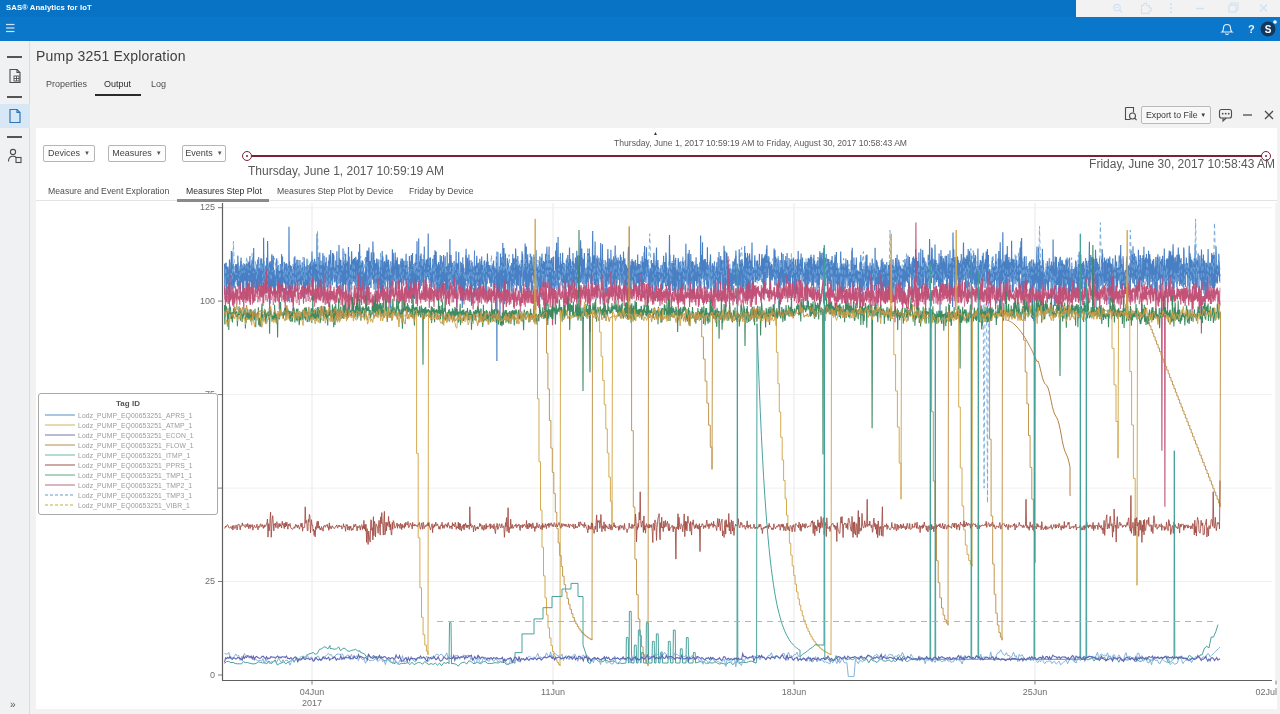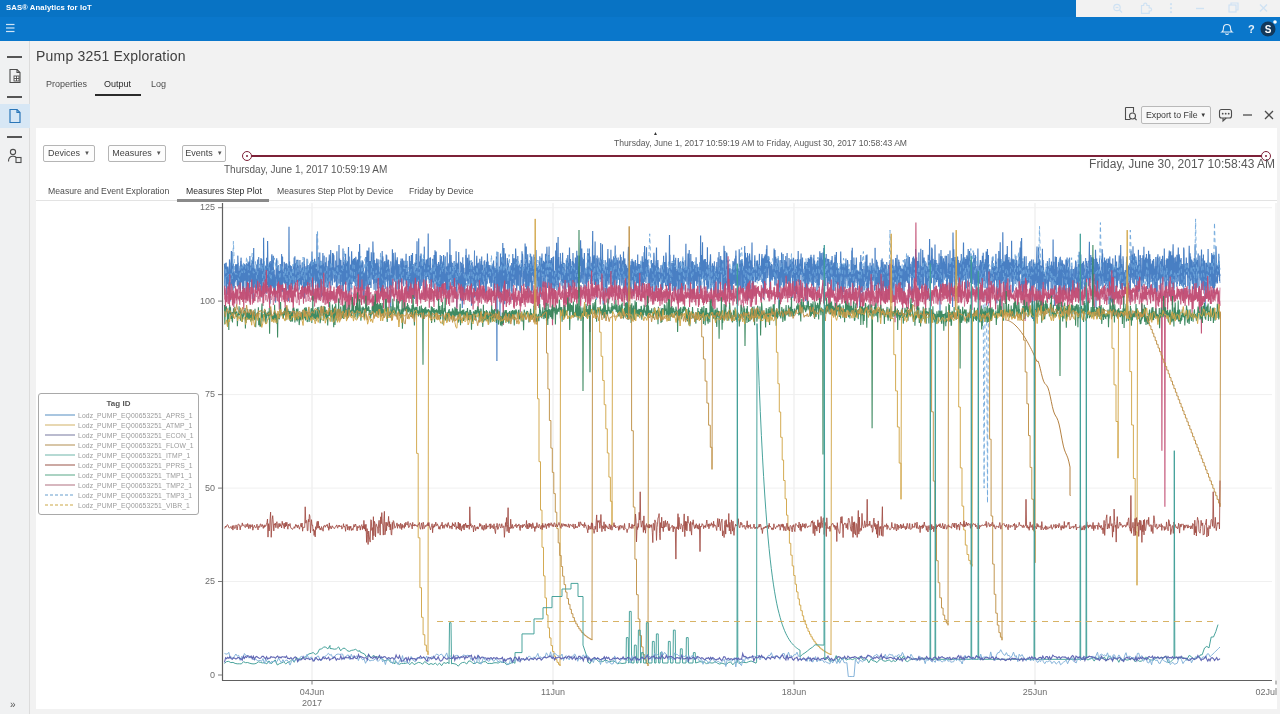--- a/index.html
+++ b/index.html
@@ -15,28 +15,28 @@
 .tab { position:absolute; top:79px; font-size:9px; color:#4d4d4d; }
 #tabline { position:absolute; left:95px; top:93.5px; width:46px; height:2.5px; background:#2b2b2b; }
 #panel { position:absolute; left:36px; top:128px; width:1241px; height:581px; background:#ffffff; }
 .fbtn { position:absolute; top:145px; height:17px; border:1px solid #b5b5b5; border-radius:2px; background:#fdfdfd; font-size:9px; color:#444; text-align:center; line-height:15px; }
 .fbtn .car { font-size:6px; vertical-align:1px; color:#555; margin-left:4px; }
 #rangetext { position:absolute; left:614px; top:138px; font-size:8.6px; color:#595959; }
 #rangecaret { position:absolute; left:653px; top:130px; font-size:5px; color:#333; }
 #sliderline { position:absolute; left:251px; top:155px; width:1012px; height:2px; background:#7d2138; }
 .shandle { position:absolute; top:151px; width:10px; height:10px; border:1.5px solid #7d2138; border-radius:50%; background:#fff; }
 .shandle::after { content:""; position:absolute; left:2.5px; top:2.5px; width:2.5px; height:2.5px; border-radius:50%; background:#7d2138; }
-#ldate { position:absolute; left:224px; top:164px; font-size:10px; color:#595959; }
+#ldate { position:absolute; left:248px; top:164px; font-size:12px; color:#595959; }
 #rdate { position:absolute; right:5px; top:146px; font-size:12px; color:#595959;margin-top:11px; }
 .stab { position:absolute; top:186px; font-size:8.7px; color:#4d4d4d; }
 #stabsep { position:absolute; left:36px; top:200px; width:1241px; height:1px; background:#e3e3e3; }
 #stabline { position:absolute; left:177px; top:199px; width:92px; height:3px; background:#8a8a8a; }
 #chartwrap { position:absolute; left:36px; top:203px; width:1241px; height:506px; }
 .axlab { font-family:"Liberation Sans",sans-serif; font-size:9px; fill:#6e6e6e; }
-#legend { position:absolute; left:38px; top:393px; width:161px; height:122px; background:#fff; border:1px solid #a9a9a9; border-radius:3px; z-index:5; }
+#legend { position:absolute; left:38px; top:393px; width:180px; height:122px; background:#fff; border:1px solid #a9a9a9; border-radius:3px; z-index:5; }
 #legend .lt { text-align:center; font-size:8px; font-weight:bold; color:#555; margin-top:5px; padding-bottom:2px; }
 .lrow { height:10px; display:flex; align-items:center; padding-left:6px; }
 .lrow svg { flex:0 0 30px; }
 .lrow span { font-size:6.8px; color:#9a9a9a; margin-left:3px; letter-spacing:.1px; white-space:nowrap; }
 #exportbtn { position:absolute; left:1141px; top:106px; width:70px; height:18px; border:1px solid #b9b9b9; border-radius:2px; background:#f8f8f8; font-size:8.8px; color:#3a3a3a; text-align:center; line-height:16px; }
 svg.icon { position:absolute; }
 #collapse { position:absolute; left:10px; top:658px; font-size:10px; color:#555; }
 </style></head>
 <body>
 <div id="titlebar">

